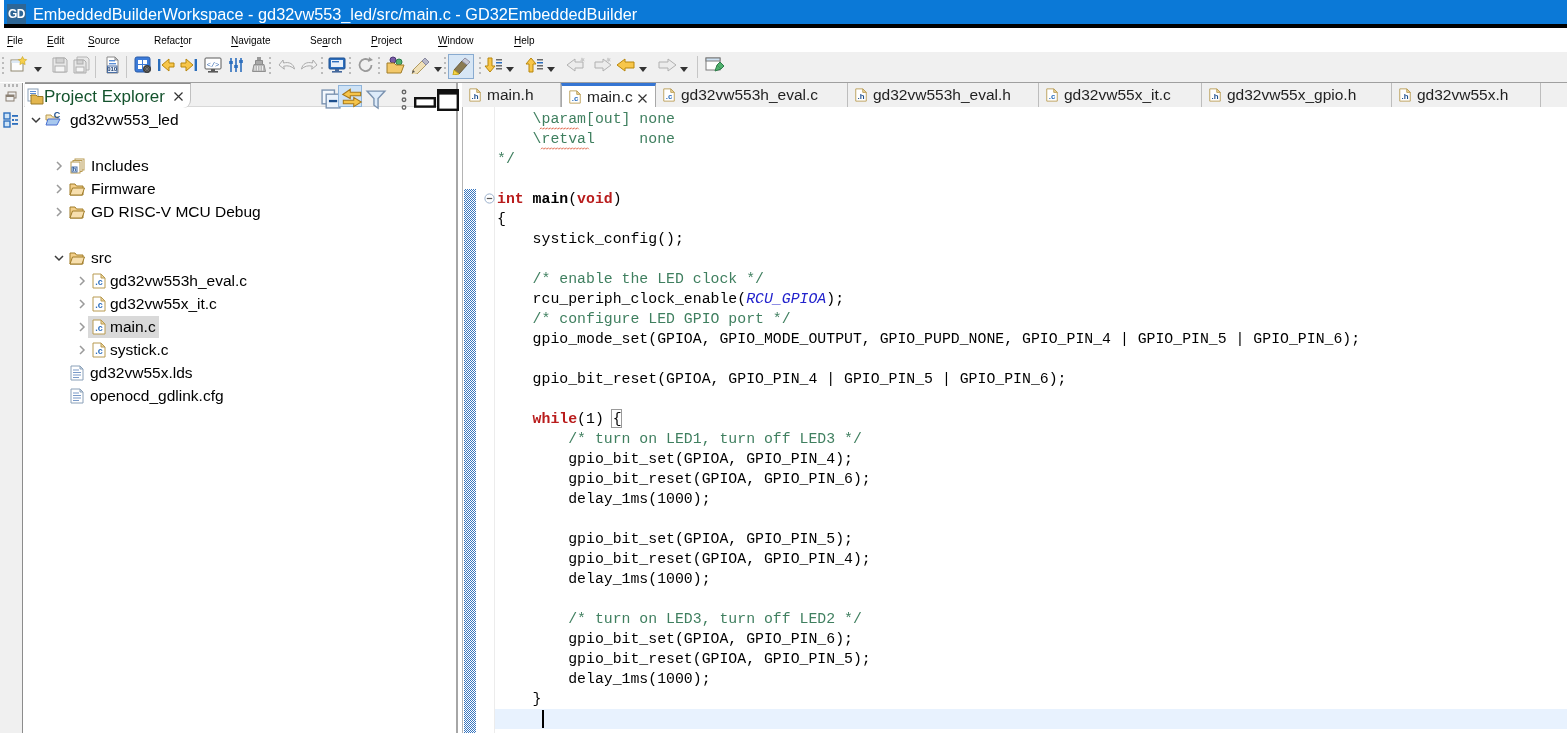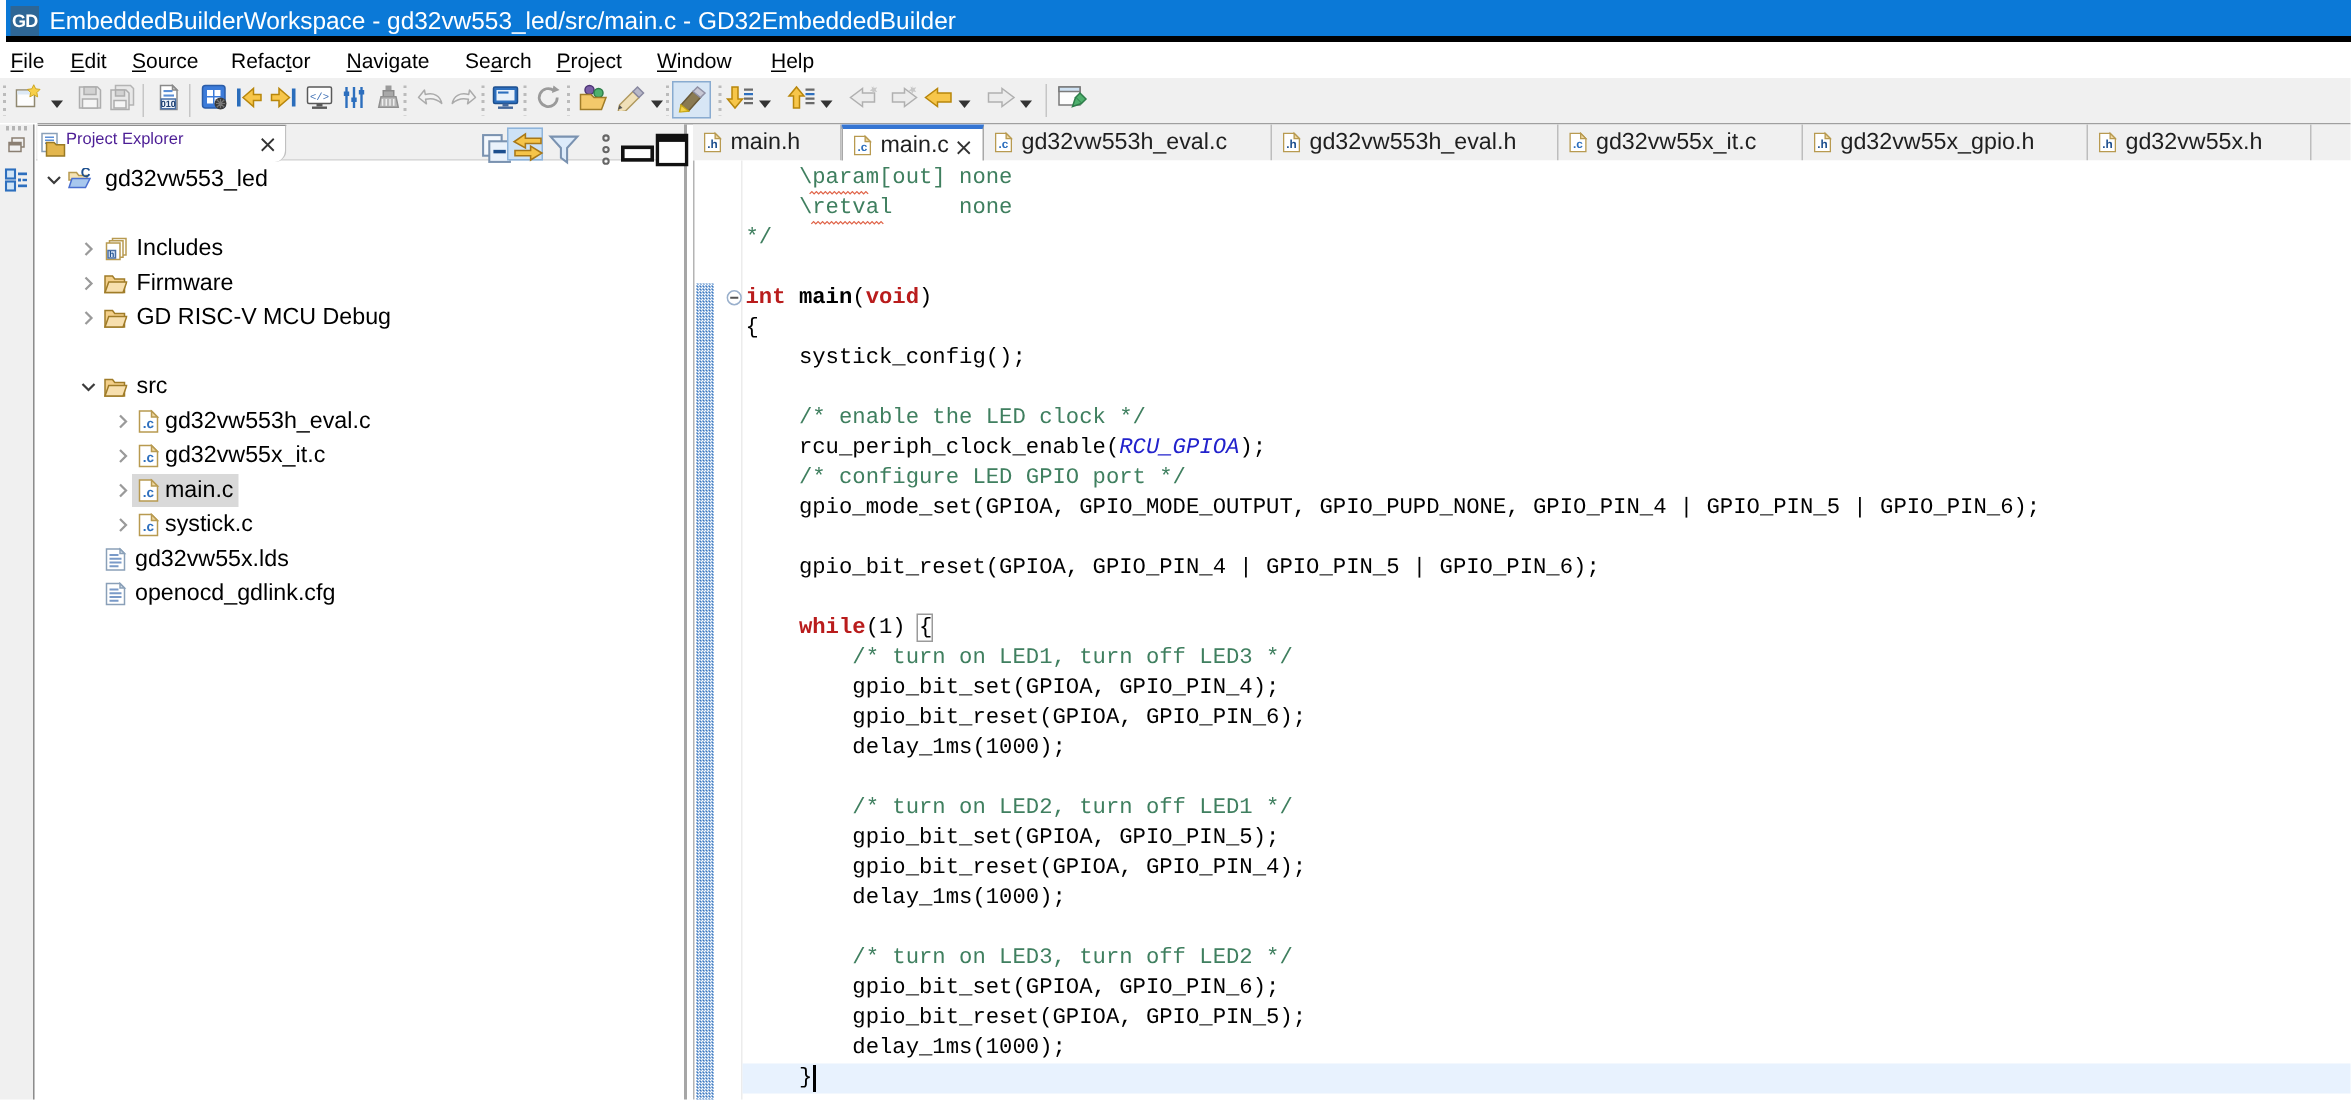--- a/index.html
+++ b/index.html
@@ -4,40 +4,40 @@
 <style>
   * { margin:0; padding:0; box-sizing:border-box; }
   html,body { width:1567px; height:733px; overflow:hidden; background:#fff;
     font-family:"Liberation Sans", sans-serif; }
   #titlebar { position:absolute; left:4px; top:0; width:1567px; height:28px; background:#0b79d7;
     border-bottom:4px solid #000000; }
   #gdlogo { position:absolute; left:3px; top:4px; width:19px; height:20px; background:#2e6695;
     color:#fff; font-weight:bold; font-size:12px; text-align:center; line-height:20px; letter-spacing:-0.5px; }
   #title { position:absolute; left:29px; top:0; height:28px; line-height:29px; color:#fff; font-size:16.3px; }
   #menubar { position:absolute; left:0; top:28px; width:1567px; height:24px; background:#fff; }
-  .menu { position:absolute; top:0; height:24px; line-height:25px; font-size:14px; color:#000; }
+  .menu { position:absolute; top:0; height:24px; line-height:25px; font-size:10px; color:#000; }
   .menu u { text-decoration:underline; text-underline-offset:2px; }
   #toolbar { position:absolute; left:0; top:52px; width:1567px; height:30px; background:#f0f0f0; }
   .tbi { position:absolute; top:4px; }
   .tsep { position:absolute; top:4px; width:1px; height:22px; background:#c6c6c6; }
   .tgrip { position:absolute; top:5px; width:2px; height:20px;
     background:repeating-linear-gradient(to bottom,#bbb 0 2px,transparent 2px 5px); }
   .darr { position:absolute; width:0; height:0; border-left:4px solid transparent;
     border-right:4px solid transparent; border-top:5px solid #333; top:15px; }
   #mainline { position:absolute; left:25px; top:82px; width:1542px; height:1px; background:#9f9f9f; }
   
   #leftstrip { position:absolute; left:0; top:83px; width:23px; height:650px; background:#f0f0f0;
     border-right:1px solid #8c8c8c; }
   
   #pe { position:absolute; left:24px; top:83px; width:432px; height:650px; background:#fff; }
   #pehead { position:absolute; left:0; top:0; width:432px; height:24px; background:#f0f0f0;
     border-bottom:1px solid #d8d8d8; }
   #petab { position:absolute; left:1px; top:0; width:166px; height:25px; background:#fff;
     border-top:1px solid #8e8e8e; border-right:1px solid #c0c0c0; border-bottom-right-radius:8px; }
-  #petab .txt { position:absolute; left:19px; top:3px; font-size:11px; color:#4c1d95; }
+  #petab .txt { position:absolute; left:19px; top:3px; font-size:17px; color:#14532d; }
   .viewbtn { position:absolute; top:1px; width:22px; height:22px; }
   
   #edtabs { position:absolute; left:462px; top:83px; width:1105px; height:24px; background:#f0f0f0; }
   .etab { position:absolute; top:0; height:24px; border-right:1px solid #bdbdbd; font-size:15.5px;
     color:#1f1f1f; }
   .etab .lbl { position:absolute; left:25px; top:3px; white-space:nowrap; }
   .etab.active { background:#fff; border-top:3px solid #3575d3; border-left:1px solid #a8a8a8;
     border-right:1px solid #a8a8a8; height:25px; }
   .etab.active .lbl { top:2px; }
   #edbody { position:absolute; left:462px; top:107px; width:1105px; height:626px; background:#fff;
@@ -503,21 +503,20 @@
     gpio_mode_set(GPIOA, GPIO_MODE_OUTPUT, GPIO_PUPD_NONE, GPIO_PIN_4 | GPIO_PIN_5 | GPIO_PIN_6);
 
     gpio_bit_reset(GPIOA, GPIO_PIN_4 | GPIO_PIN_5 | GPIO_PIN_6);
 
     <span class="kw">while</span>(1) {
         <span class="cm">/* turn on LED1, turn off LED3 */</span>
         gpio_bit_set(GPIOA, GPIO_PIN_4);
         gpio_bit_reset(GPIOA, GPIO_PIN_6);
         delay_1ms(1000);
 
-        <span class="cm">/* turn on LED2, turn off LED1 */</span>
         gpio_bit_set(GPIOA, GPIO_PIN_5);
         gpio_bit_reset(GPIOA, GPIO_PIN_4);
         delay_1ms(1000);
 
         <span class="cm">/* turn on LED3, turn off LED2 */</span>
         gpio_bit_set(GPIOA, GPIO_PIN_6);
         gpio_bit_reset(GPIOA, GPIO_PIN_5);
         delay_1ms(1000);
     }</div>
 

